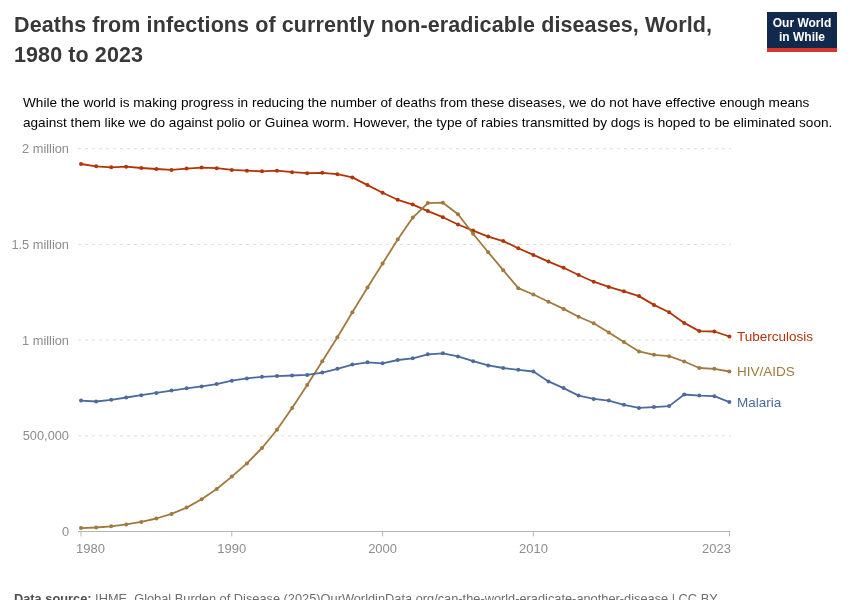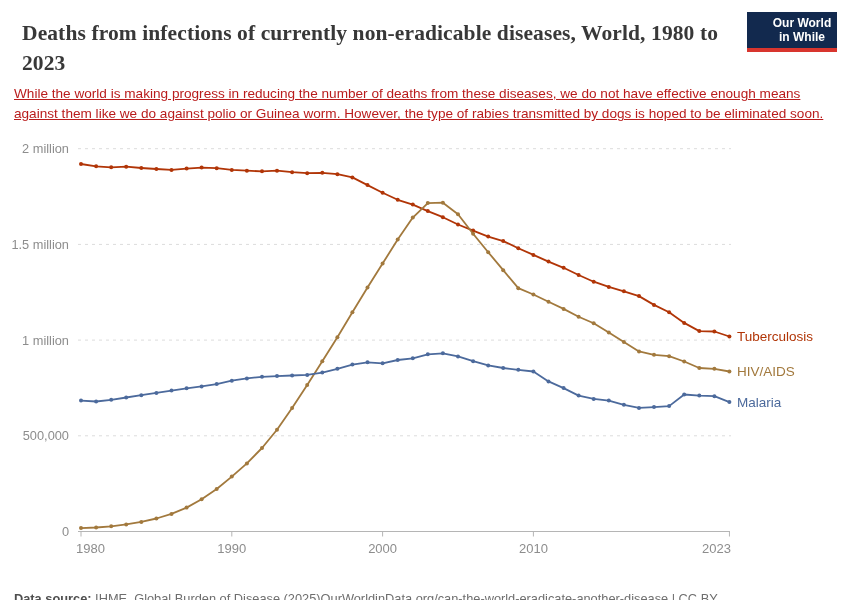--- a/index.html
+++ b/index.html
@@ -1,36 +1,35 @@
 <!DOCTYPE html>
 <html><head>
 <meta charset="utf-8">
 <style>
   html,body{margin:0;padding:0;background:#fff;}
   .figure{
     position:relative;width:850px;height:600px;background:#ffffff;overflow:hidden;
     font-family:"Liberation Sans","DejaVu Sans",sans-serif;
   }
   .chart-title{
-    position:absolute;left:14px;top:10px;width:744px;margin:8px;
-    font-family:Liberation Serif, serif;
+    position:absolute;left:14px;top:10px;width:744px;margin:0;
+    font-family:Liberation Sans, sans-serif;
     font-weight:700;font-size:21.5px;line-height:30px;color:#383838;
     letter-spacing:.1px;
   }
   .owid-logo{
     position:absolute;top:12px;right:13px;width:70px;height:36px;
     background:#12294e;border-bottom:4px solid #d8352e;
     display:flex;flex-direction:column;align-items:center;justify-content:center;
     text-align:center;
-    padding-left:20px;
   }
   .owid-logo span{color:#ffffff;font-weight:700;font-size:12px;line-height:14px;}
   .chart-subtitle{
-    position:absolute;left:14px;top:84px;width:824px;margin:0;
-    font-size:13.6px;line-height:1.5;color:#b91c1c;text-decoration:underline;
+    position:absolute;left:14px;top:84px;width:824px;margin:9px;
+    font-size:13.6px;line-height:1.5;color:#000000;
   }
   svg.plot{position:absolute;left:0;top:0;}
   .footer{
     position:absolute;left:14px;right:14px;top:568px;
     display:flex;justify-content:flex-start;align-items:baseline;
     font-size:12.8px;color:#6e6e6e;
   }
   .footer .src-label{font-weight:700;color:#4f4f4f;}
   .footer .right{color:#6e6e6e;margin-top:23px;}
 </style>

